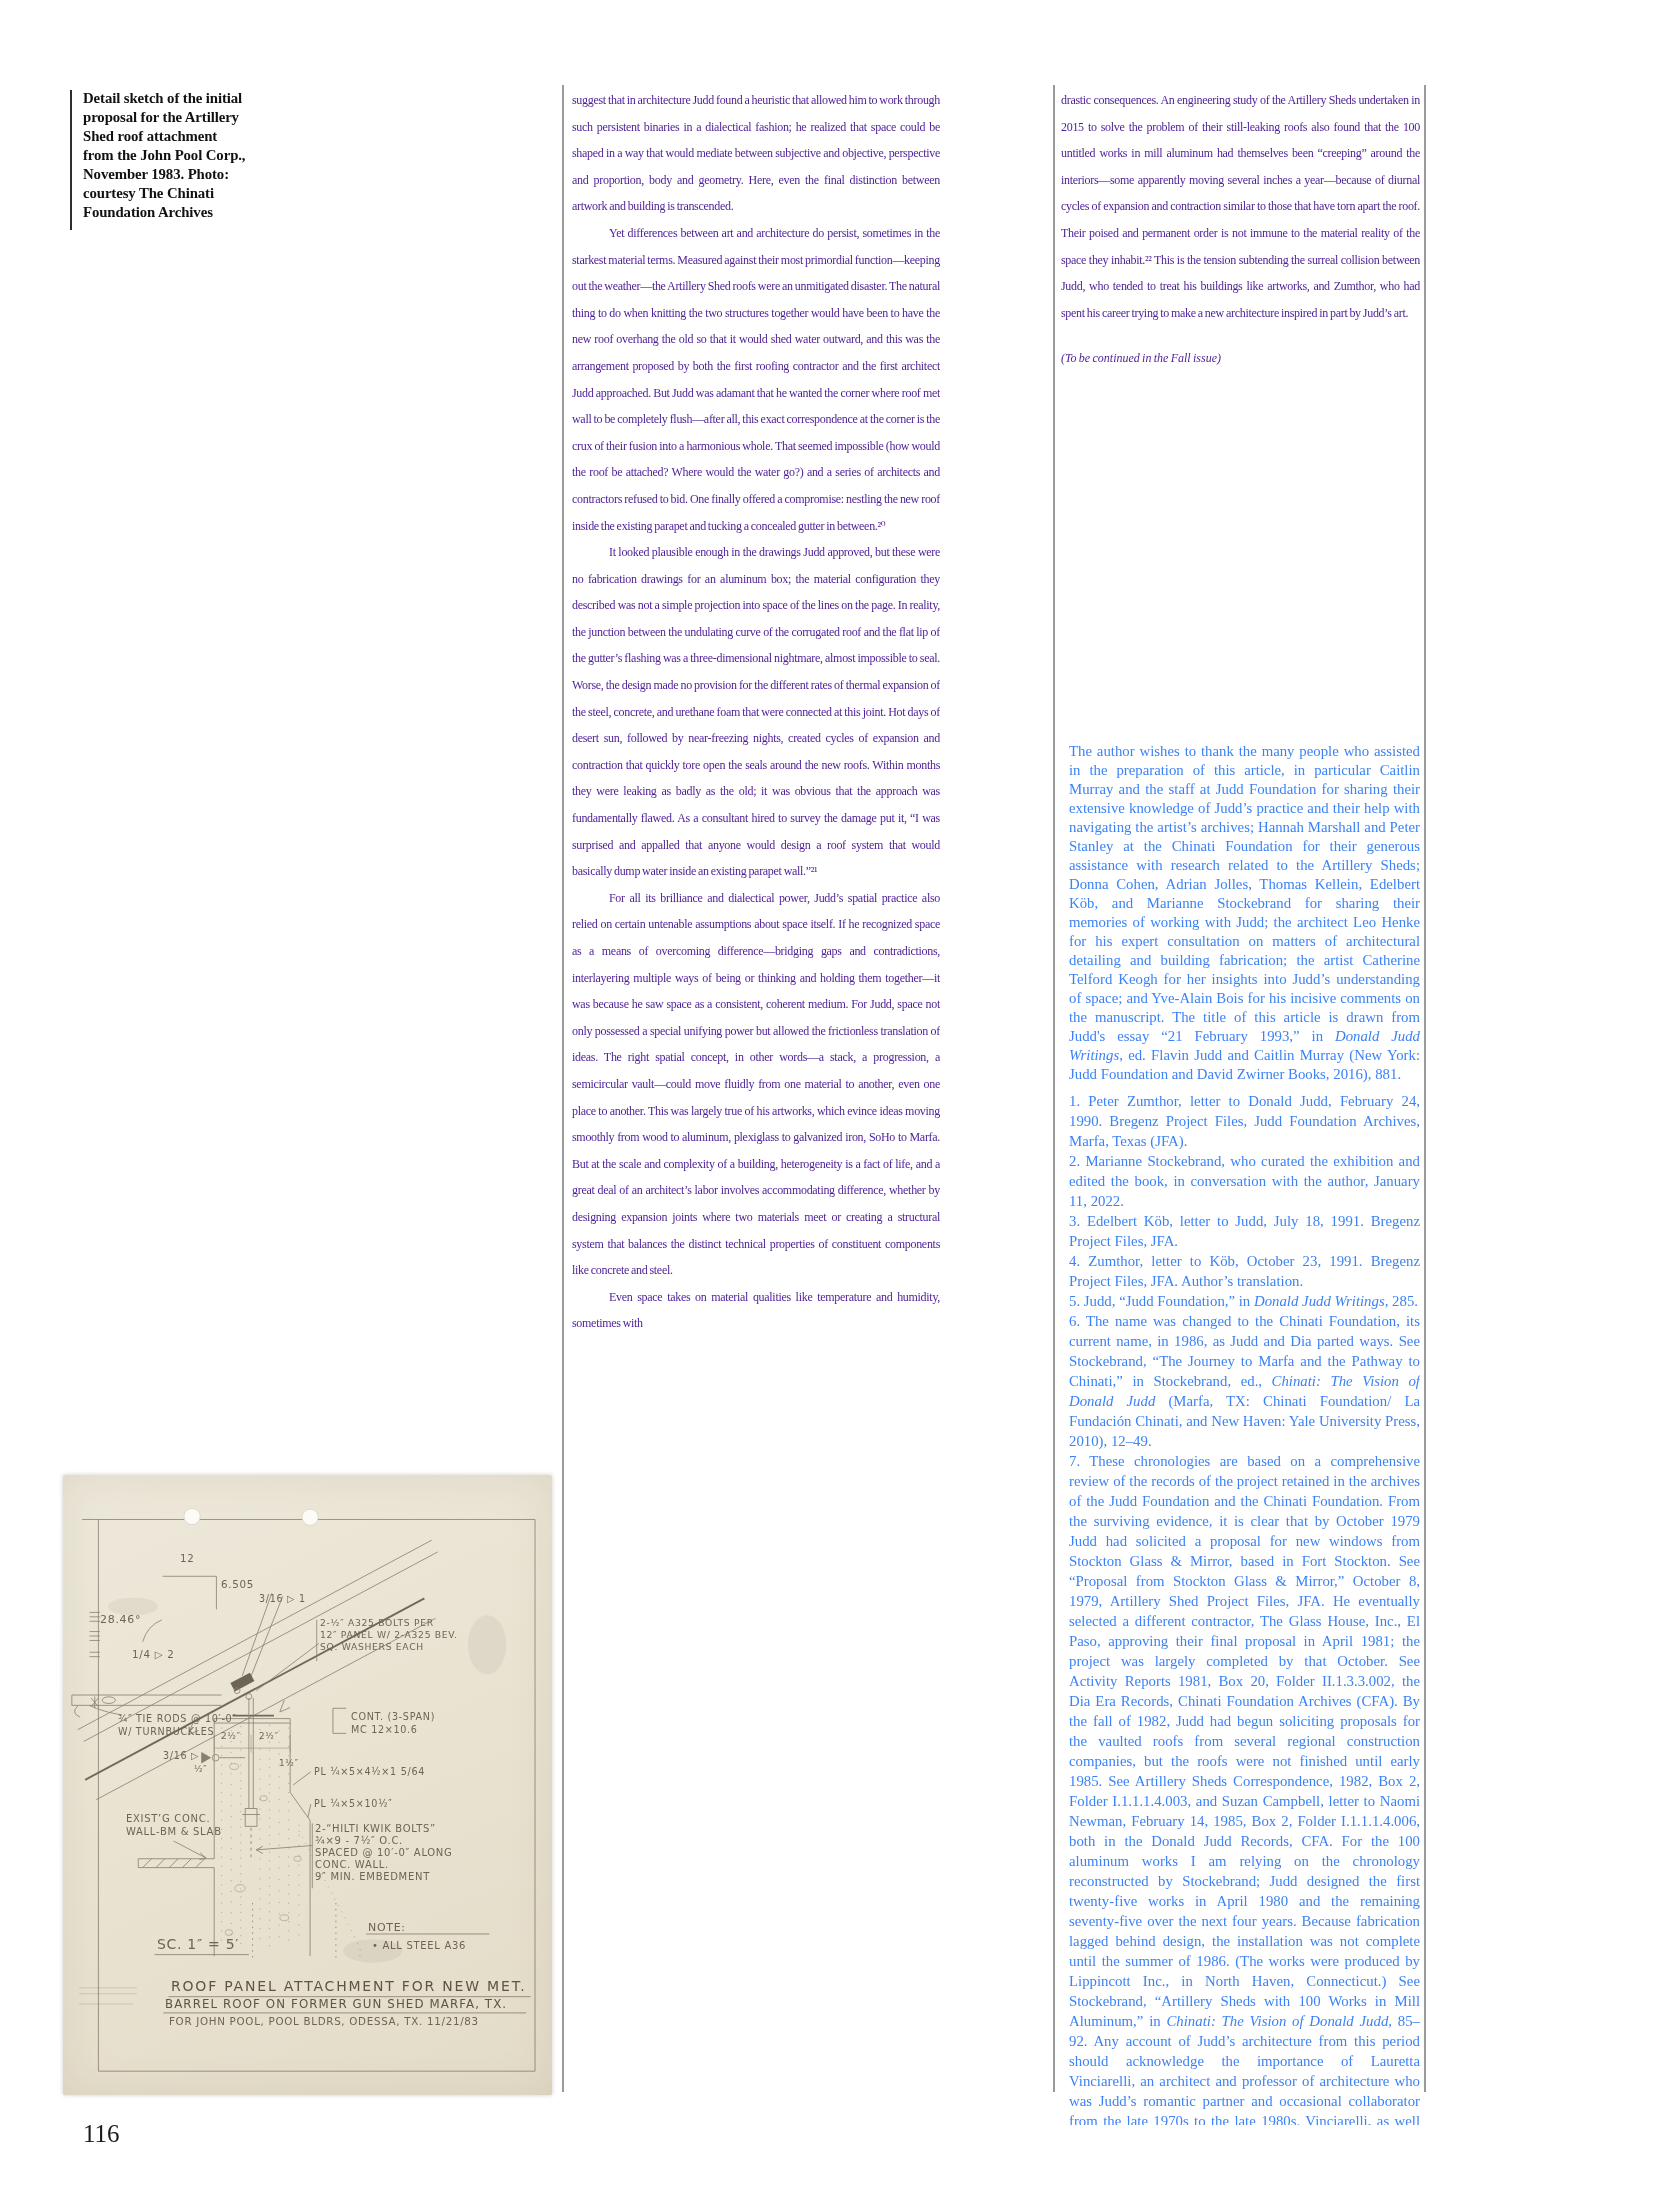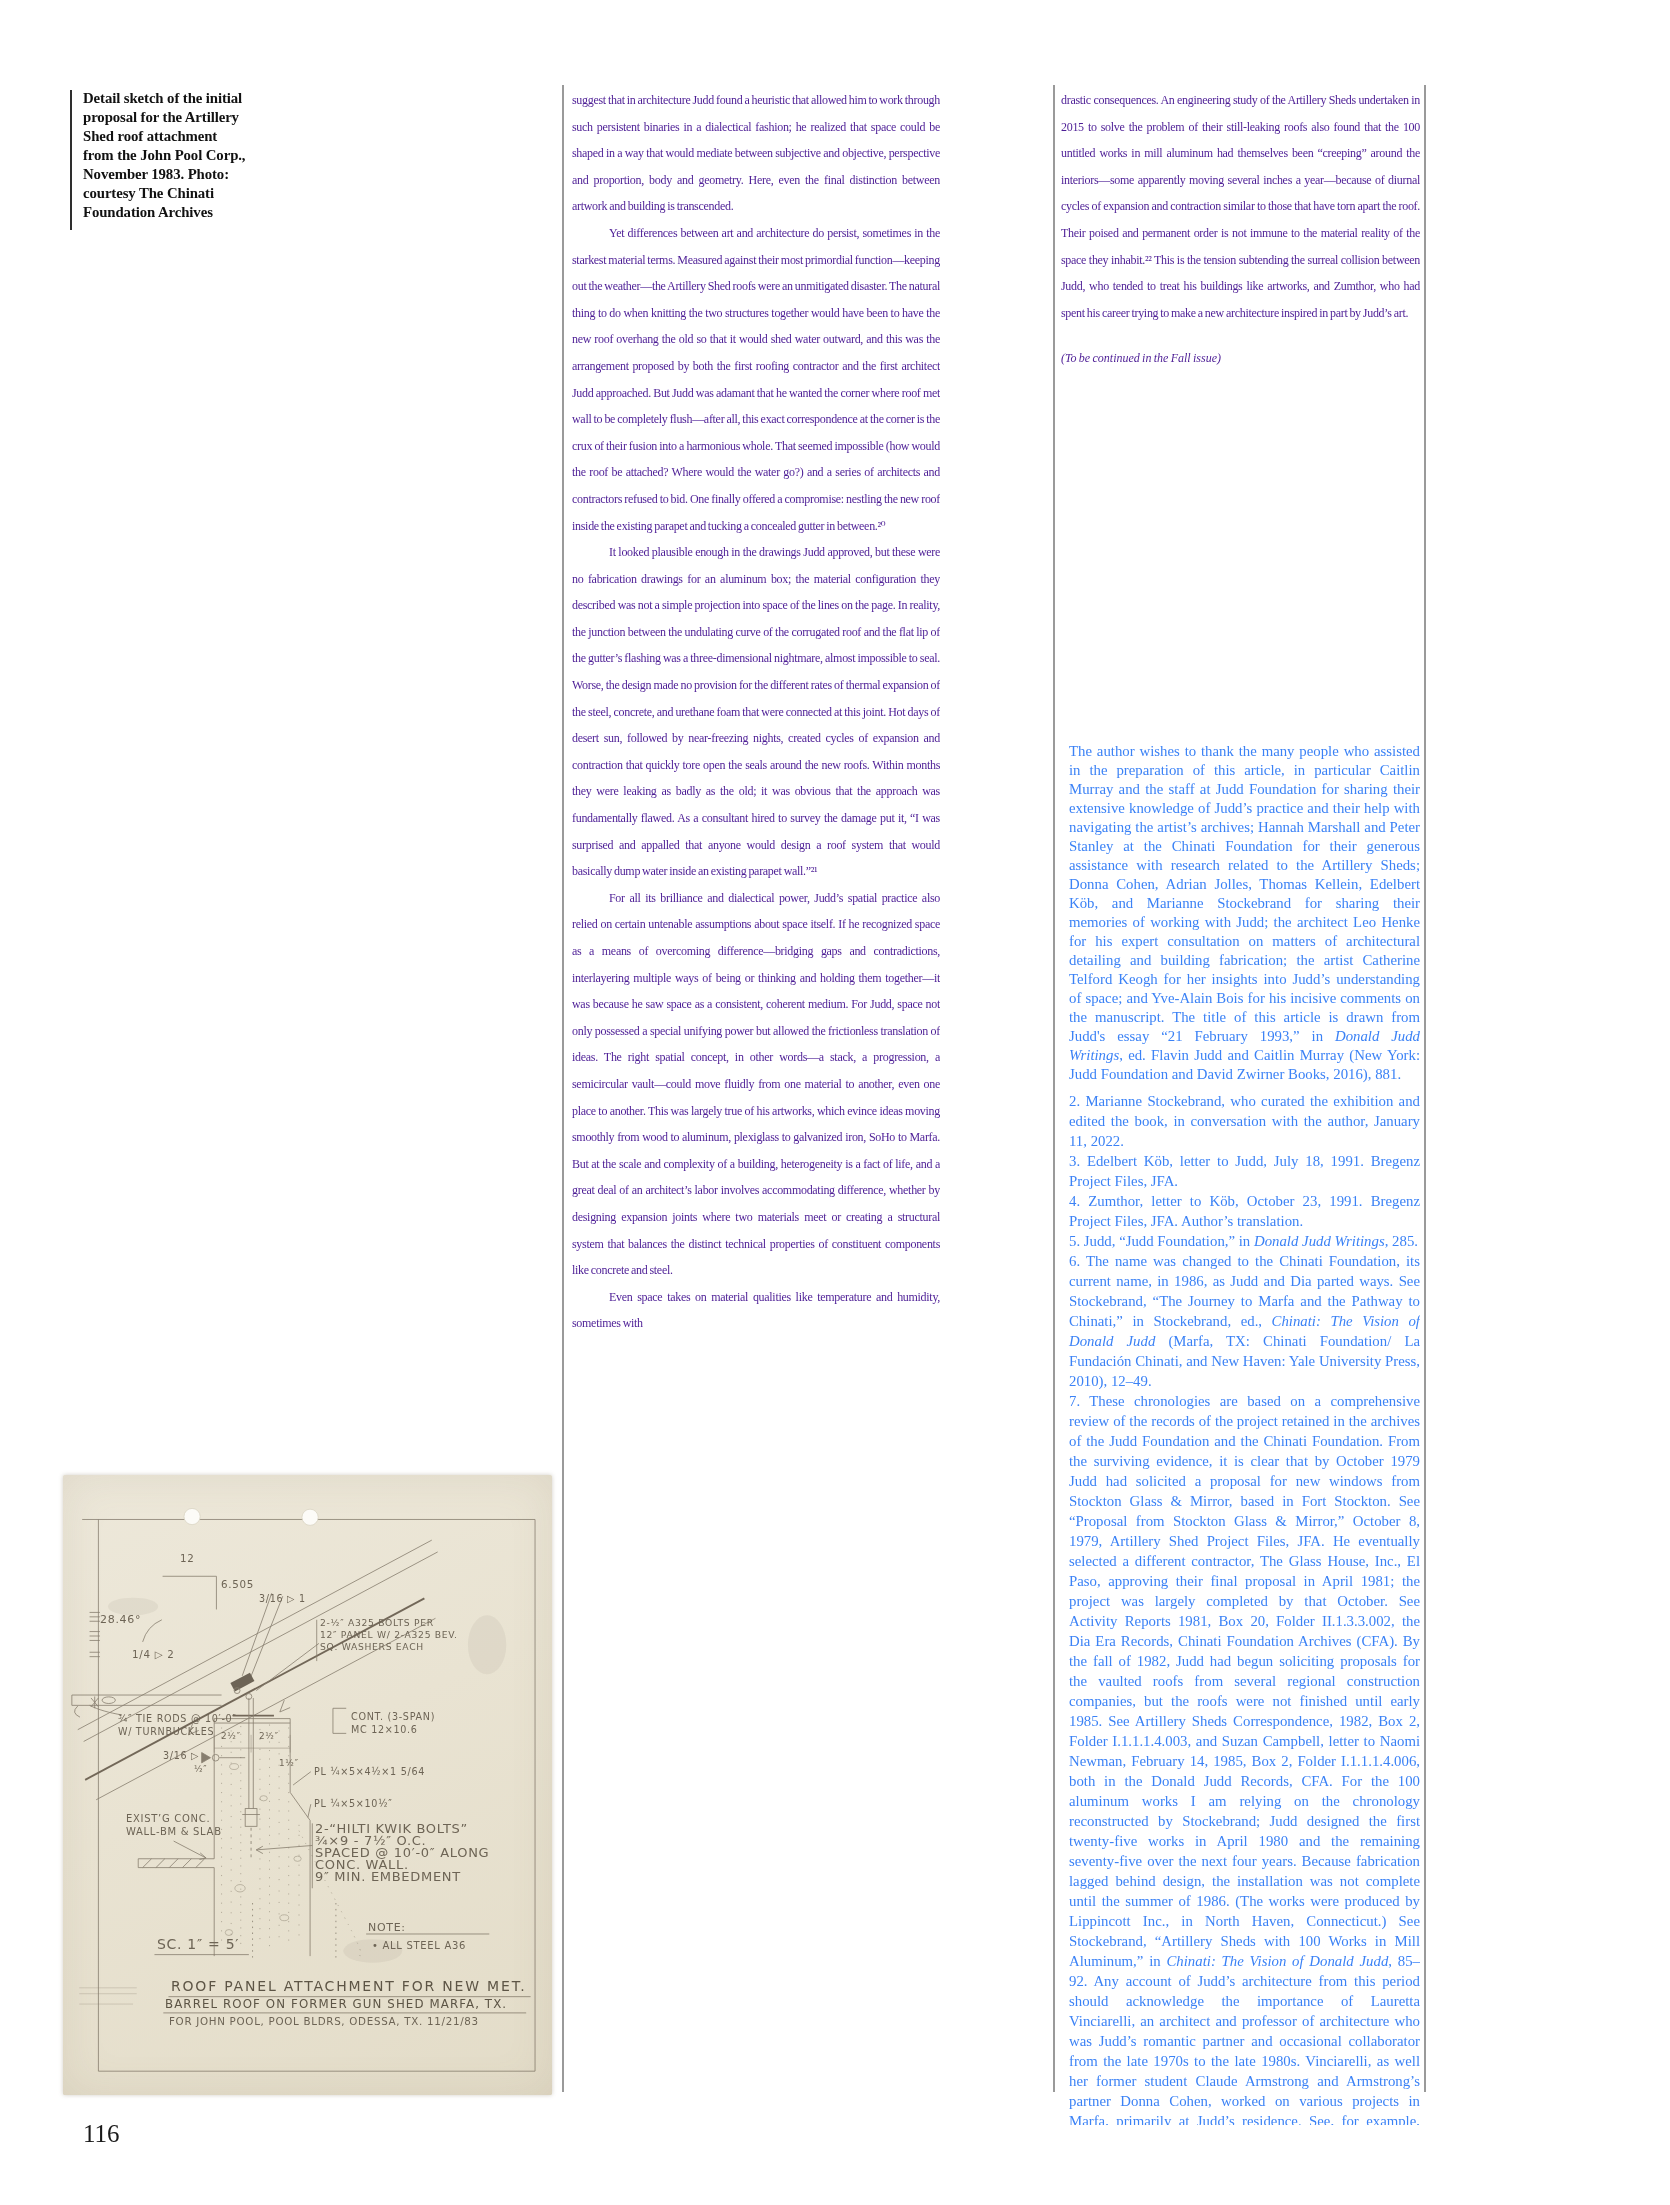--- a/index.html
+++ b/index.html
@@ -62,21 +62,21 @@
   #lb-tie-rods{left:55px;top:238px;}
   #lb-channel{left:288px;top:236px;}
   #lb-weld-mid{left:100px;top:275px;}
   #lb-dim-a{left:158px;top:255px;font-size:8.9px;}
   #lb-dim-b{left:196px;top:255px;font-size:8.9px;}
   #lb-dim-c{left:216px;top:282px;font-size:8.9px;}
   #lb-dim-d{left:131px;top:288px;font-size:8.9px;}
   #lb-plate-a{left:251px;top:291px;}
   #lb-plate-b{left:251px;top:323px;}
   #lb-wall{left:63px;top:337px;font-size:10px;line-height:13.3px;}
-  #lb-hilti{left:252px;top:348px;font-size:13px;line-height:12px;}
+  #lb-hilti{left:252px;top:348px;font-size:10px;line-height:12px;}
   #lb-note-hdr{left:305px;top:447px;font-size:11px;}
   #lb-note-item{left:309px;top:465px;font-size:10px;}
   #lb-scale{left:94px;top:463px;font-size:14px;}
   #lb-title1{left:108px;top:505px;font-size:14px;letter-spacing:1.8px;color:#5d5546;}
   #lb-title2{left:102px;top:523px;font-size:11.8px;letter-spacing:1.1px;color:#5d5546;}
   #lb-title3{left:106px;top:540px;font-size:10.3px;letter-spacing:0.7px;color:#6d6455;}
 </style>
 </head>
 <body>
 
@@ -270,20 +270,21 @@
       <p class="para ind">Even space takes on material qualities like temperature and humidity, sometimes with</p>
     </div>
 
   <div class="col col-right">
     <div id="right-main">
         <p class="para">drastic consequences. An engineering study of the Artillery Sheds undertaken in 2015 to solve the problem of their still-leaking roofs also found that the 100 untitled works in mill aluminum had themselves been “creeping” around the interiors—some apparently moving several inches a year—because of diurnal cycles of expansion and contraction similar to those that have torn apart the roof. Their poised and permanent order is not immune to the material reality of the space they inhabit.²² This is the tension subtending the surreal collision between Judd, who tended to treat his buildings like artworks, and Zumthor, who had spent his career trying to make a new architecture inspired in part by Judd’s art.</p>
         <p class="para ital">(To be continued in the Fall issue)</p>
       </div>
     <div class="smallblock" id="ack"><span>The author wishes to thank the many people who assisted in the preparation of this article, in particular Caitlin Murray and the staff at Judd Foundation for sharing their extensive knowledge of Judd’s practice and their help with navigating the artist’s archives; Hannah Marshall and Peter Stanley at the Chinati Foundation for their generous assistance with research related to the Artillery Sheds; Donna Cohen, Adrian Jolles, Thomas Kellein, Edelbert Köb, and Marianne Stockebrand for sharing their memories of working with Judd; the architect Leo Henke for his expert consultation on matters of architectural detailing and building fabrication; the artist Catherine Telford Keogh for her insights into Judd’s understanding of space; and Yve-Alain Bois for his incisive comments on the manuscript. The title of this article is drawn from Judd's essay “21 February 1993,”  in </span><em>Donald Judd Writings</em><span>, ed. Flavin Judd and Caitlin Murray (New York: Judd Foundation and David Zwirner Books, 2016), 881.</span></div>
     <div class="smallblock" id="footnotes">
+        <p class="fnote"><span>1. Peter Zumthor, letter to Donald Judd, February 24, 1990. Bregenz Project Files, Judd Foundation Archives, Marfa, Texas (JFA).</span></p>
         <p class="fnote"><span>2. Marianne Stockebrand, who curated the exhibition and edited the book, in conversation with the author, January 11, 2022.</span></p>
         <p class="fnote"><span>3. Edelbert Köb, letter to Judd, July 18, 1991. Bregenz Project Files, JFA.</span></p>
         <p class="fnote"><span>4. Zumthor, letter to Köb, October 23, 1991. Bregenz Project Files, JFA. Author’s translation.</span></p>
         <p class="fnote"><span>5. Judd, “Judd Foundation,” in </span><em>Donald Judd Writings</em><span>, 285.</span></p>
         <p class="fnote"><span>6. The name was changed to the Chinati Foundation, its current name, in 1986, as Judd and Dia parted ways. See Stockebrand, “The Journey to Marfa and the Pathway to Chinati,” in Stockebrand, ed., </span><em>Chinati: The Vision of Donald Judd</em><span> (Marfa, TX: Chinati Foundation/ La Fundación Chinati, and New Haven: Yale University Press, 2010), 12–49.</span></p>
         <p class="fnote"><span>7. These chronologies are based on a comprehensive review of the records of the project retained in the archives of the Judd Foundation and the Chinati Foundation. From the surviving evidence, it is clear that by October 1979 Judd had solicited a proposal for new windows from Stockton Glass &amp; Mirror, based in Fort Stockton. See “Proposal from Stockton Glass &amp; Mirror,” October 8, 1979, Artillery Shed Project Files, JFA. He eventually selected a different contractor, The Glass House, Inc., El Paso, approving their final proposal in April 1981; the project was largely completed by that October. See Activity Reports 1981, Box 20, Folder II.1.3.3.002, the Dia Era Records, Chinati Foundation Archives (CFA). By the fall of 1982, Judd had begun soliciting proposals for the vaulted roofs from several regional construction companies, but the roofs were not finished until early 1985. See Artillery Sheds Correspondence, 1982, Box 2, Folder I.1.1.1.4.003, and Suzan Campbell, letter to Naomi Newman, February 14, 1985, Box 2, Folder I.1.1.1.4.006, both in the Donald Judd Records, CFA. For the 100 aluminum works I am relying on the chronology reconstructed by Stockebrand; Judd designed the first twenty-five works in April 1980 and the remaining seventy-five over the next four years. Because fabrication lagged behind design, the installation was not complete until the summer of 1986. (The works were produced by Lippincott Inc., in North Haven, Connecticut.) See Stockebrand, “Artillery Sheds with 100 Works in Mill Aluminum,” in </span><em>Chinati: The Vision of Donald Judd</em><span>, 85–92. Any account of Judd’s architecture from this period should acknowledge the importance of Lauretta Vinciarelli, an architect and professor of architecture who was Judd’s romantic partner and occasional collaborator from the late 1970s to the late 1980s. Vinciarelli, as well her former student Claude Armstrong and Armstrong’s partner Donna Cohen, worked on various projects in Marfa, primarily at Judd’s residence. See, for example, Vinciarelli’s “Seven Courtyard Studies for Southwest Texas Courtyard Building for Donald Judd Installations,” </span></p>
       </div>
   </div>
 
   <div class="pageno">116</div>

